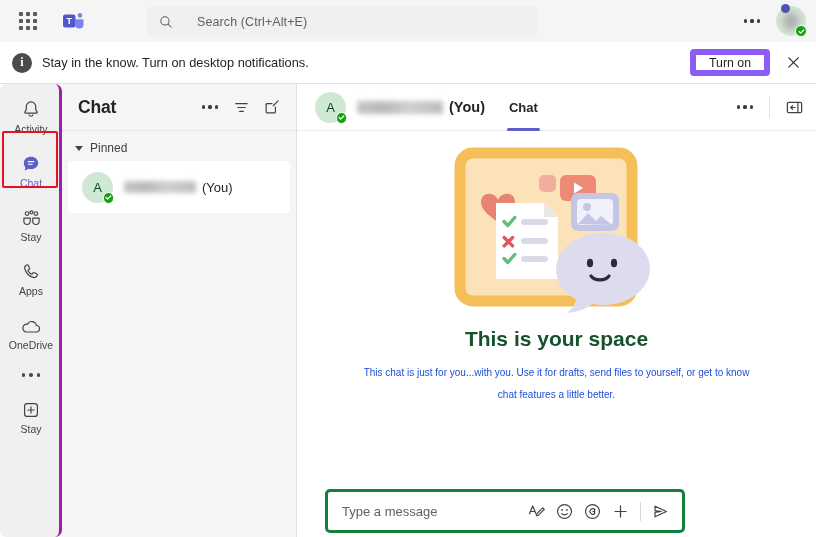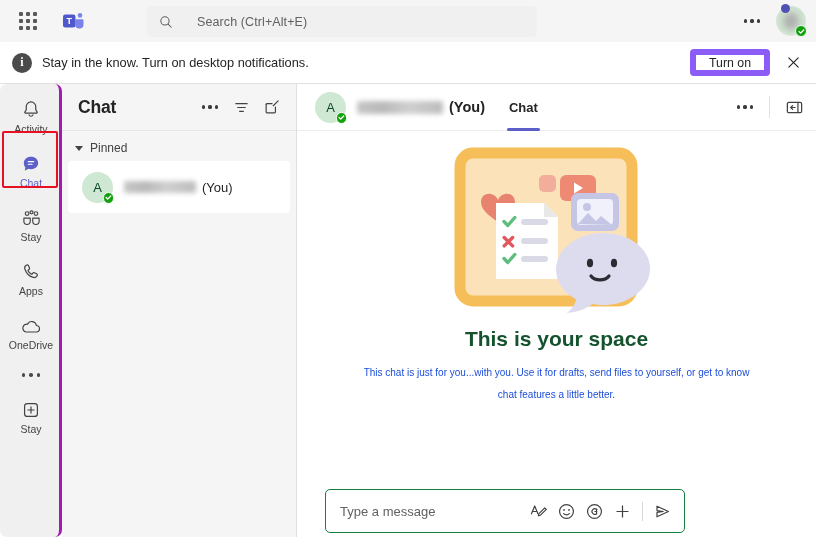--- a/index.html
+++ b/index.html
@@ -184,21 +184,21 @@
   .illus { position: relative; width: 206px; height: 168px; }
   .es-title { font-size: 21px; font-weight: bold; color: #14532d; margin-top: 14px; }
   .es-desc {
     margin-top: 11px; width: 400px; text-align: center;
     font-size: 10px; line-height: 22px; color: #1d4ed8;
   }
 
   
   .compose {
     position: absolute; left: 325px; top: 489px; width: 360px; height: 44px;
-    background: #fff; border: 1px solid #15803d; border-radius: 5px;
+    background: #fff; border: 3px solid #15803d; border-radius: 5px;
     display: flex; align-items: center; padding: 0 8px 0 14px; justify-content: center;
   }
   .compose .ph { font-size: 13px; color: #616161; }
   .compose-icons { margin-left: auto; display: flex; align-items: center; gap: 1px; }
   .ci { width: 27px; height: 27px; display:flex; align-items:center; justify-content:center; cursor: pointer; border-radius:4px; }
   .ci-div { width: 1px; height: 19px; background: #D8D8D8; margin: 0 5px; }
 </style>
 </head>
 <body>
 

